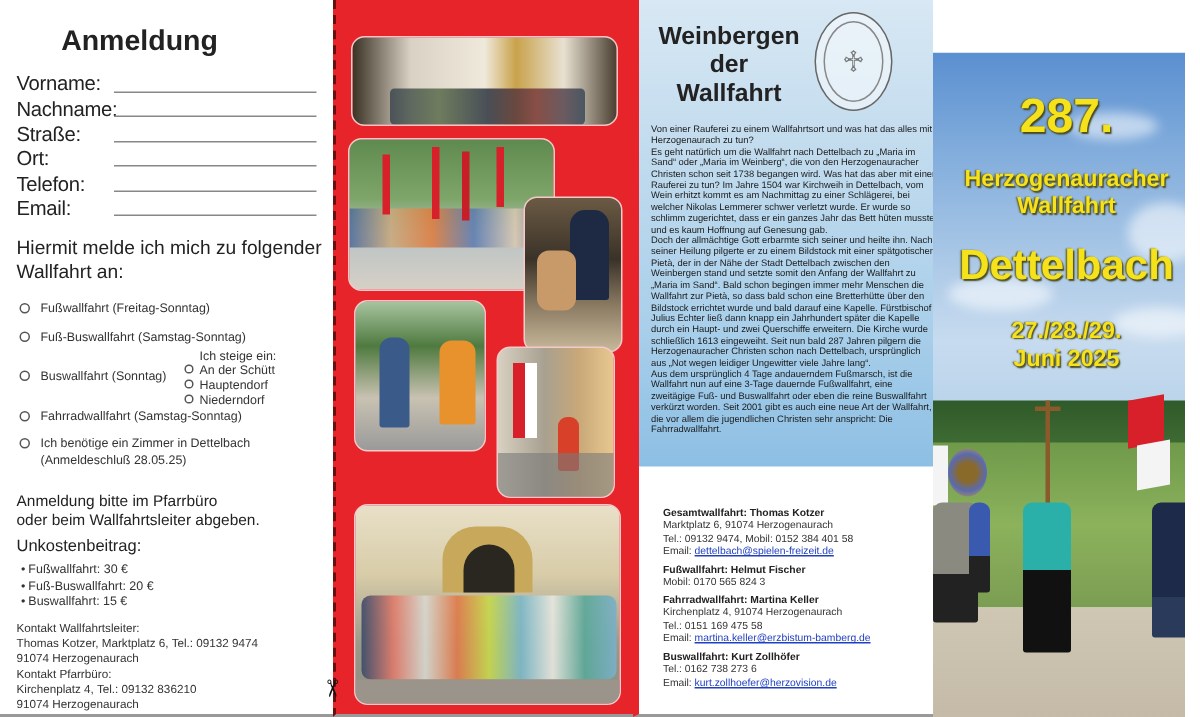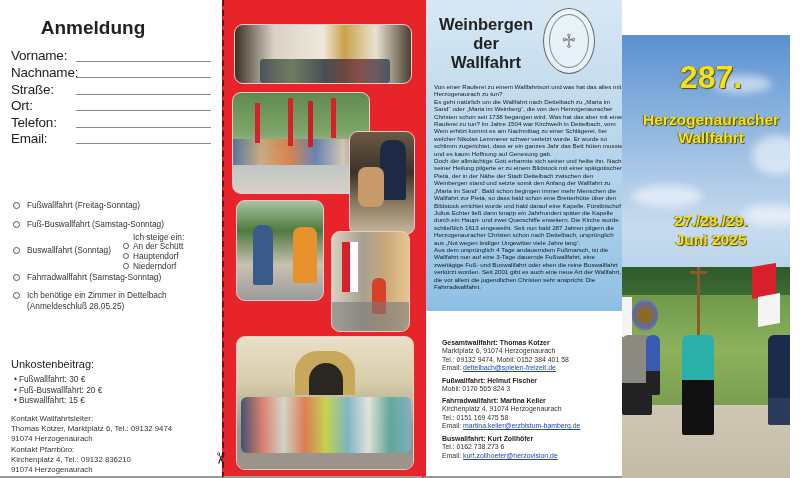--- a/index.html
+++ b/index.html
@@ -62,20 +62,21 @@
   <div class="form-line" style="top:77px"></div>
   <div class="form-row" style="top:82px">Straße:</div>
   <div class="form-line" style="top:94px"></div>
   <div class="form-row" style="top:98px">Ort:</div>
   <div class="form-line" style="top:110px"></div>
   <div class="form-row" style="top:115px">Telefon:</div>
   <div class="form-line" style="top:127px"></div>
   <div class="form-row" style="top:131px">Email:</div>
   <div class="form-line" style="top:143px"></div>
 
+  <div class="intro">Hiermit melde ich mich zu folgender Wallfahrt an:</div>
 
   <span class="radio" style="left:13px;top:202px"></span>
   <div class="opt" style="left:27px;top:200px">Fußwallfahrt (Freitag-Sonntag)</div>
 
   <span class="radio" style="left:13px;top:221px"></span>
   <div class="opt" style="left:27px;top:219px">Fuß-Buswallfahrt (Samstag-Sonntag)</div>
 
   <span class="radio" style="left:13px;top:247px"></span>
   <div class="opt" style="left:27px;top:245px">Buswallfahrt (Sonntag)</div>
 
@@ -89,20 +90,24 @@
 
   <span class="radio" style="left:13px;top:274px"></span>
   <div class="opt" style="left:27px;top:272px">Fahrradwallfahrt (Samstag-Sonntag)</div>
 
   <span class="radio" style="left:13px;top:292px"></span>
   <div class="opt" style="left:27px;top:290px">
     <div>Ich benötige ein Zimmer in Dettelbach</div>
     <div>(Anmeldeschluß 28.05.25)</div>
   </div>
 
+  <div class="p1-note">
+    <div>Anmeldung bitte im Pfarrbüro</div>
+    <div>oder beim Wallfahrtsleiter abgeben.</div>
+  </div>
 
   <div class="p1-cost-title">Unkostenbeitrag:</div>
   <ul class="bullet-list">
     <li>Fußwallfahrt: 30 €</li>
     <li>Fuß-Buswallfahrt: 20 €</li>
     <li>Buswallfahrt: 15 €</li>
   </ul>
 
   <div class="contact-block" style="top:414px">
     <div>Kontakt Wallfahrtsleiter:</div>
@@ -203,20 +208,21 @@
 <section class="panel4">
   <div class="sky"></div>
   <div class="cloud" style="left:90px;top:40px;width:60px;height:18px;"></div>
   <div class="cloud" style="left:130px;top:100px;width:50px;height:40px;"></div>
   <div class="cloud" style="left:10px;top:150px;width:70px;height:22px;"></div>
   <div class="cloud" style="left:120px;top:170px;width:60px;height:20px;"></div>
 
   <div class="cover-text" style="top:24px;font-size:32px;">287.</div>
   <div class="cover-text" style="top:76px;font-size:15.5px;">Herzogenauracher</div>
   <div class="cover-text" style="top:94px;font-size:15.5px;">Wallfahrt</div>
+  <div class="cover-text" style="top:126px;font-size:28px;">Dettelbach</div>
   <div class="cover-text" style="top:177px;font-size:15.5px;">27./28./29.</div>
   <div class="cover-text" style="top:196px;font-size:15.5px;">Juni 2025</div>
 
   <div class="forest"></div>
   <div class="field"></div>
   <div class="path"></div>
 
   <div style="position:absolute;left:75px;top:232px;width:3px;height:150px;background:#8a5a2a;"></div>
   <div style="position:absolute;left:68px;top:236px;width:17px;height:3px;background:#8a5a2a;"></div>
 

